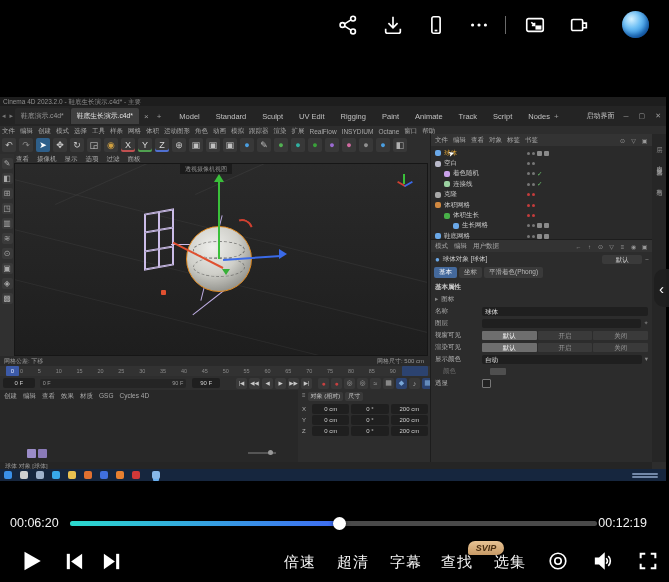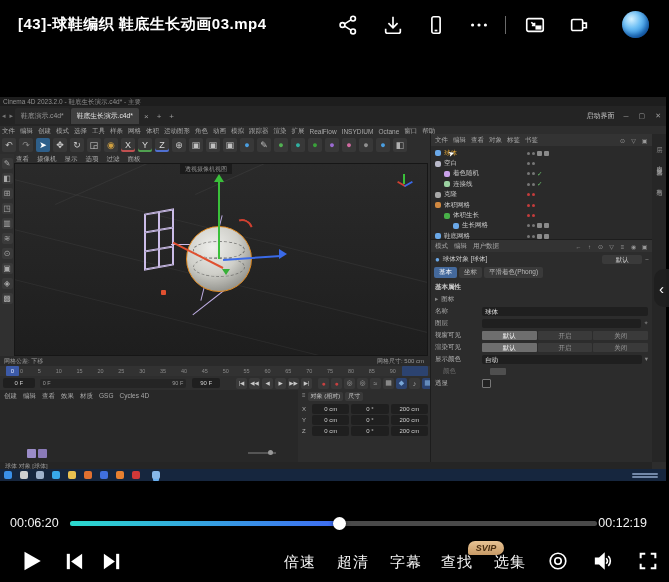--- a/index.html
+++ b/index.html
@@ -148,21 +148,20 @@
   .svip{position:absolute;left:468px;top:1px;width:36px;height:14px;border-radius:7px 7px 7px 2px;
         background:linear-gradient(#e8c394,#c79a66);color:#4a2f12;font-size:9px;font-weight:bold;font-style:italic;
         text-align:center;line-height:14px;}
 </style>
 </head>
 <body>
 
 <div class="stage">
 
   <div class="topbar">
-    <div class="vtitle">[43]-球鞋编织 鞋底生长动画03.mp4</div>
     <span class="tico" style="left:337px">
       <svg viewBox="0 0 24 24" fill="none" stroke="#fff" stroke-width="1.8">
           <circle cx="6" cy="12" r="2.6"></circle>
           <circle cx="17.5" cy="5" r="2.6"></circle>
           <circle cx="17.5" cy="19" r="2.6"></circle>
           <path d="M8.3 10.8l6.9-4.4M8.3 13.2l6.9 4.4"></path>
         </svg>
     </span>
     <span class="tico" style="left:382px">
       <svg viewBox="0 0 24 24" fill="none" stroke="#fff" stroke-width="1.8">
@@ -205,20 +204,32 @@
 
       <div class="c4d-titlebar">Cinema 4D 2023.2.0 - 鞋底生长演示.c4d* - 主要</div>
 
       <div class="c4d-tabs">
         <span class="navg">◂</span>
         <span class="navg">▸</span>
         <span class="doctab">鞋底演示.c4d*</span>
         <span class="doctab active">鞋底生长演示.c4d*</span>
         <span class="tabx">×</span>
         <span class="tabadd">+</span>
+        <div class="layouts">
+            <span class="layout">Model</span>
+            <span class="layout">Standard</span>
+            <span class="layout">Sculpt</span>
+            <span class="layout">UV Edit</span>
+            <span class="layout">Rigging</span>
+            <span class="layout">Paint</span>
+            <span class="layout">Animate</span>
+            <span class="layout">Track</span>
+            <span class="layout">Script</span>
+            <span class="layout">Nodes</span>
+          </div>
         <span class="tabadd">+</span>
         <span class="layswitch">启动界面</span>
         <span class="winbtn">─</span>
         <span class="winbtn">▢</span>
         <span class="winbtn">✕</span>
       </div>
 
       <div class="c4d-menus">
           <span class="mi">文件</span>
           <span class="mi">编辑</span>

